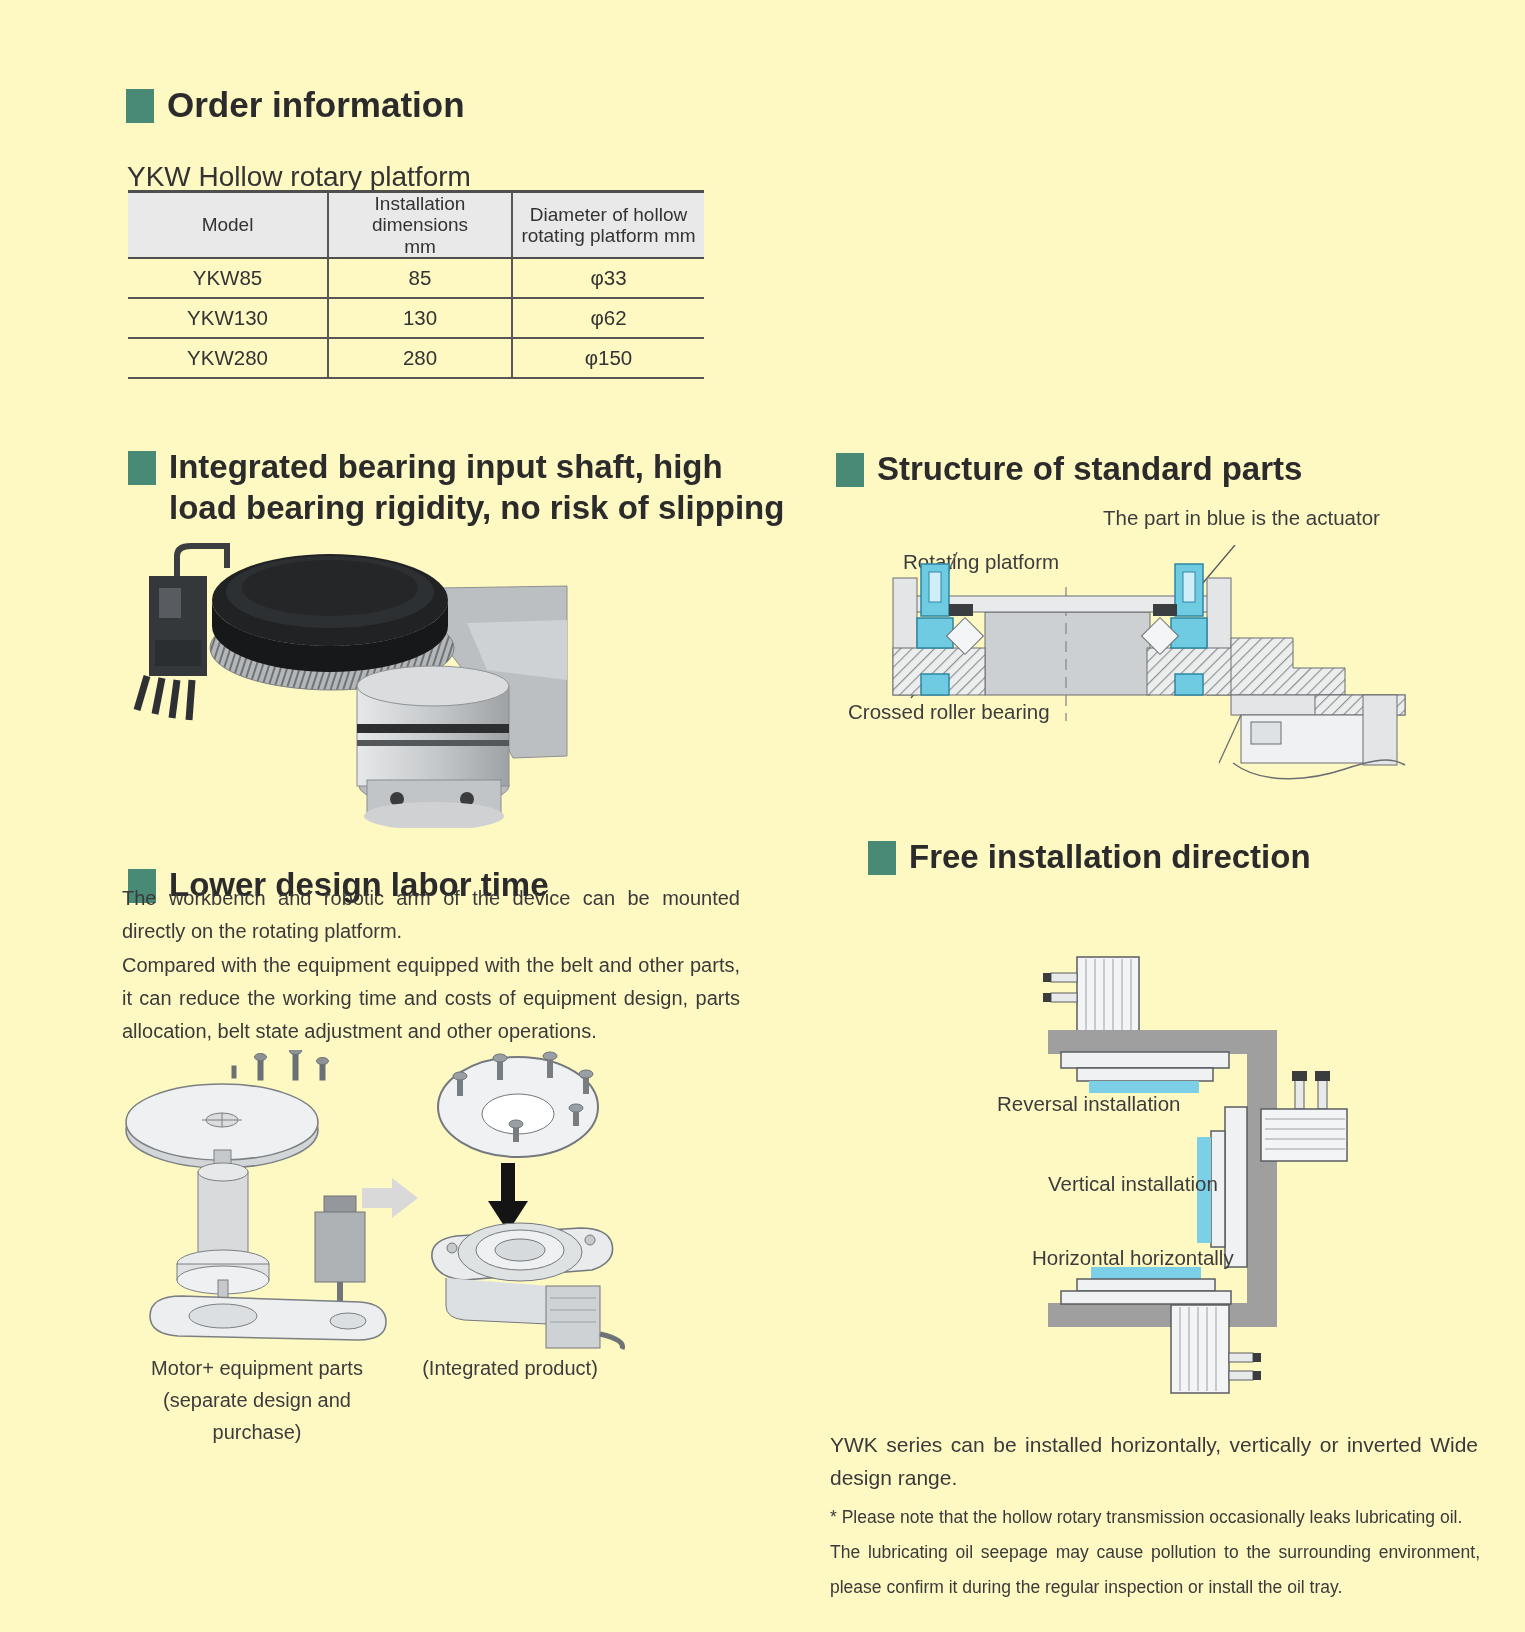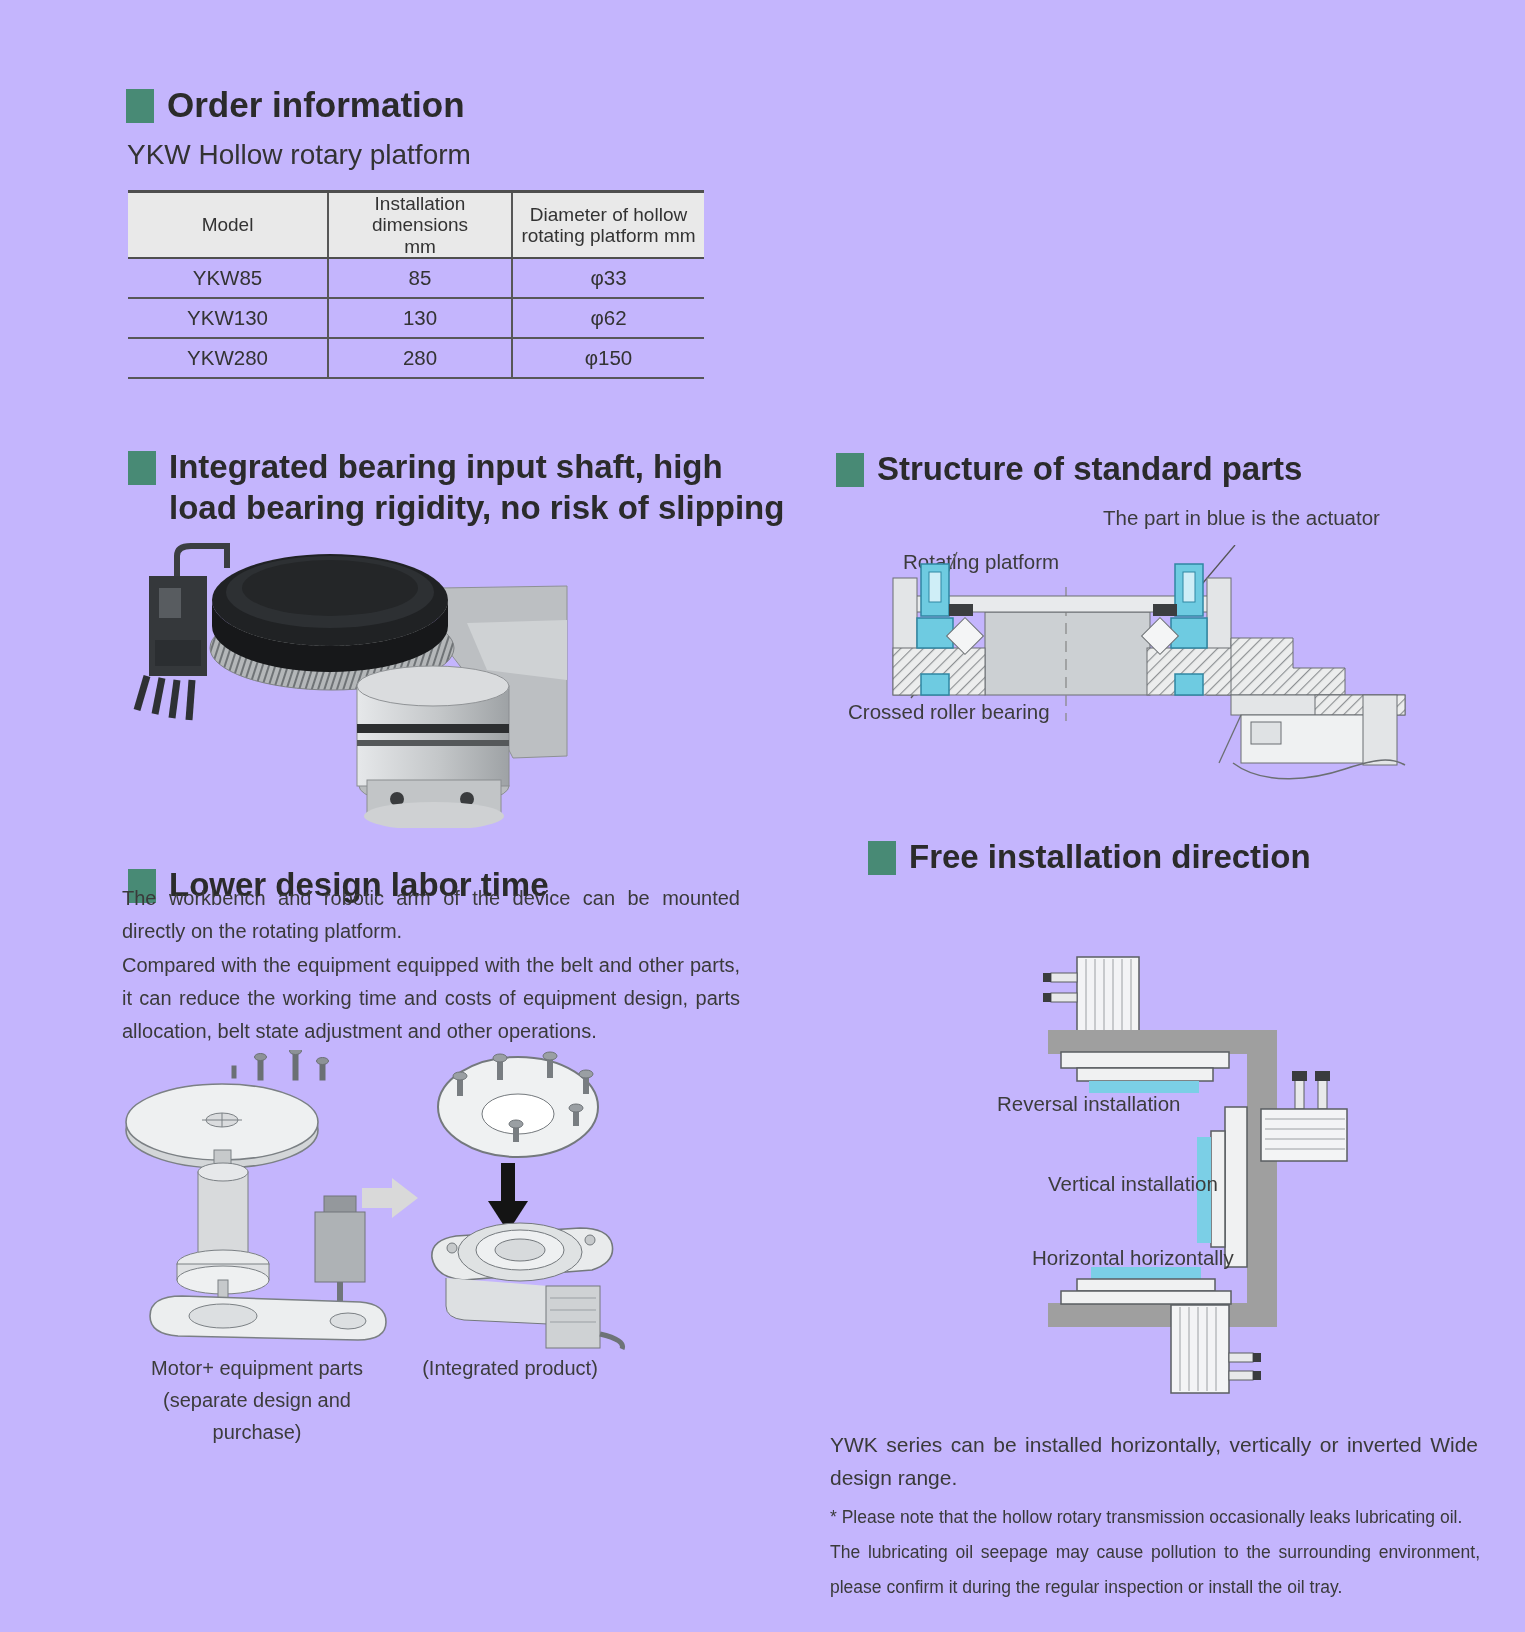--- a/index.html
+++ b/index.html
@@ -1,25 +1,25 @@
 <!DOCTYPE html>
 <html style="--accent: #488a75;"><head>
 <meta charset="utf-8">
 <style>
   html,body { margin:0; padding:0; background:#ffffff; }
   .page {
-    position:relative; width:1525px; height:1632px; background:#c4b5fd;
+    position:relative; width:1525px; height:1632px; background:#fef9c3;
     font-family:"Liberation Sans","DejaVu Sans",sans-serif; color:#333;
     overflow:hidden;
   }
   .sec-head { position:absolute; display:flex; align-items:flex-start; gap:13px; }
   .sq { flex:0 0 auto; width:28px; height:34px; background:var(--accent,#488a75); margin-top:5px; }
   .h-main { margin:0; font-size:35px; font-weight:700; color:#2b2b2b; line-height:1.18; white-space:pre-line; }
   .h-sec  { margin:0; font-size:33px; font-weight:700; color:#2b2b2b; line-height:1.25; white-space:pre-line; }
-  .subtitle { position:absolute; left:127px; top:139px; font-size:28px; color:#333; }
+  .subtitle { position:absolute; left:127px; top:161px; font-size:28px; color:#333; }
   .ordertable { position:absolute; left:128px; top:190px; border-collapse:collapse; table-layout:fixed; }
   .ordertable th {
     background:#e9e9e9; font-weight:400; font-size:19px; color:#333;
     height:46px; line-height:1.12; white-space:pre-line; text-align:center;
     border-top:3px solid #4f4f4f; border-bottom:2px solid #4f4f4f; padding:0 4px;
   }
   .ordertable td {
     text-align:center; font-size:20.5px; color:#333; height:38px;
     border-bottom:2px solid #575757; padding:0;
   }

